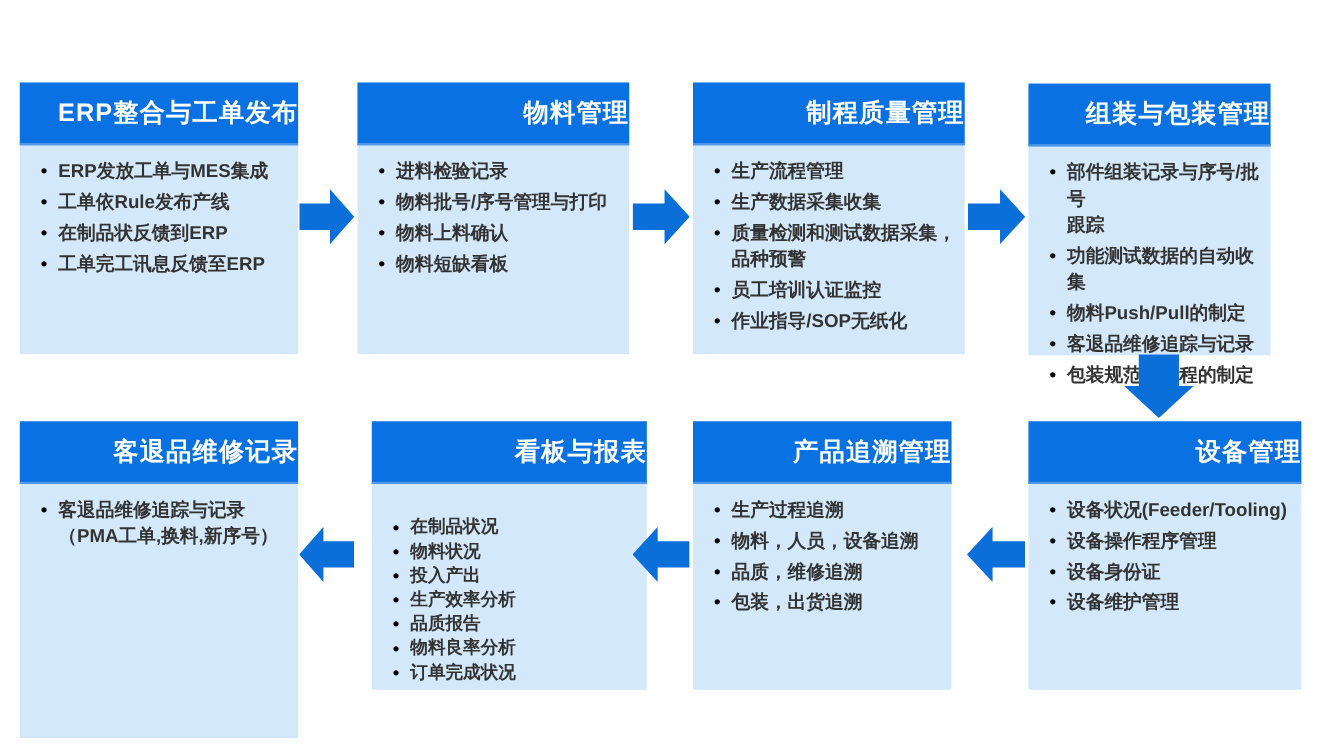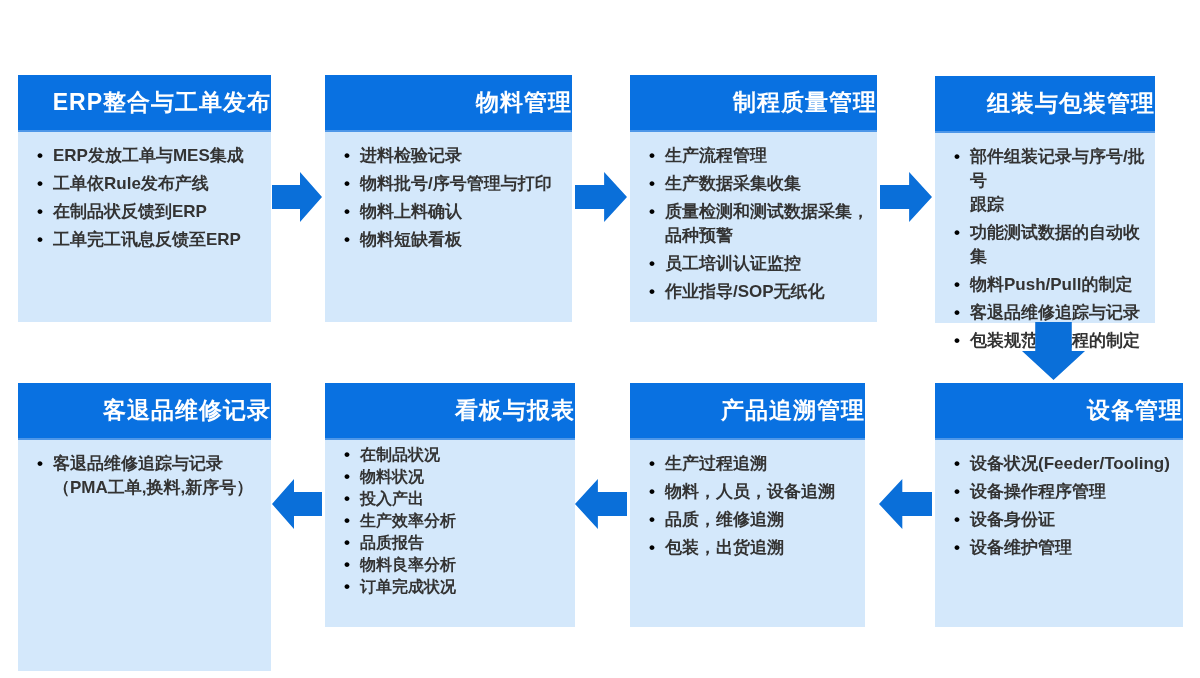--- a/index.html
+++ b/index.html
@@ -53,36 +53,36 @@
     white-space:pre-line;
     font-weight:bold;
   }
   .box-body li::before{
     content:"\2022";
     position:absolute;
     left:1px;top:0;
     color:#000;
     font-size:17px;
   }
-  .flow-box.tight .box-body{padding-top:4px;}
+  .flow-box.tight .box-body{padding-top:29px;}
   .flow-box.tight li{font-size:16px;line-height:21px;margin-bottom:1px;}
   .arrow{position:absolute;background:var(--arrow-blue);}
   .arrow-right{clip-path:polygon(0% 26%,56% 26%,56% 0%,100% 50%,56% 100%,56% 74%,0% 74%);}
   .arrow-left{clip-path:polygon(100% 26%,44% 26%,44% 0%,0% 50%,44% 100%,44% 74%,100% 74%);}
   .arrow-down{clip-path:polygon(21% 0%,79% 0%,79% 50%,100% 50%,50% 100%,0% 50%,21% 50%);}
 
   
   .pos-b0{left:18px;top:75px;width:253px;height:247px;}
   .pos-b1{left:325px;top:75px;width:247px;height:247px;}
   .pos-b2{left:630px;top:75px;width:247px;height:247px;}
   .pos-b3{left:935px;top:76px;width:220px;height:247px;}
   
   .pos-b4{left:935px;top:383px;width:248px;height:244px;}
   .pos-b5{left:630px;top:383px;width:235px;height:244px;}
-  .pos-b6{left:325px;top:383px;width:250px;height:244px;}
+  .pos-b6{left:338px;top:383px;width:250px;height:244px;}
   .pos-b7{left:18px;top:383px;width:253px;height:288px;}
   
   .pos-a0{left:272px;top:172px;width:50px;height:50px;}
   .pos-a1{left:575px;top:172px;width:52px;height:50px;}
   .pos-a2{left:880px;top:172px;width:52px;height:50px;}
   .pos-a3{left:1022px;top:322px;width:63px;height:58px;}
   .pos-a4{left:879px;top:479px;width:53px;height:50px;}
   .pos-a5{left:575px;top:479px;width:52px;height:50px;}
   .pos-a6{left:272px;top:479px;width:50px;height:50px;}
 </style>

